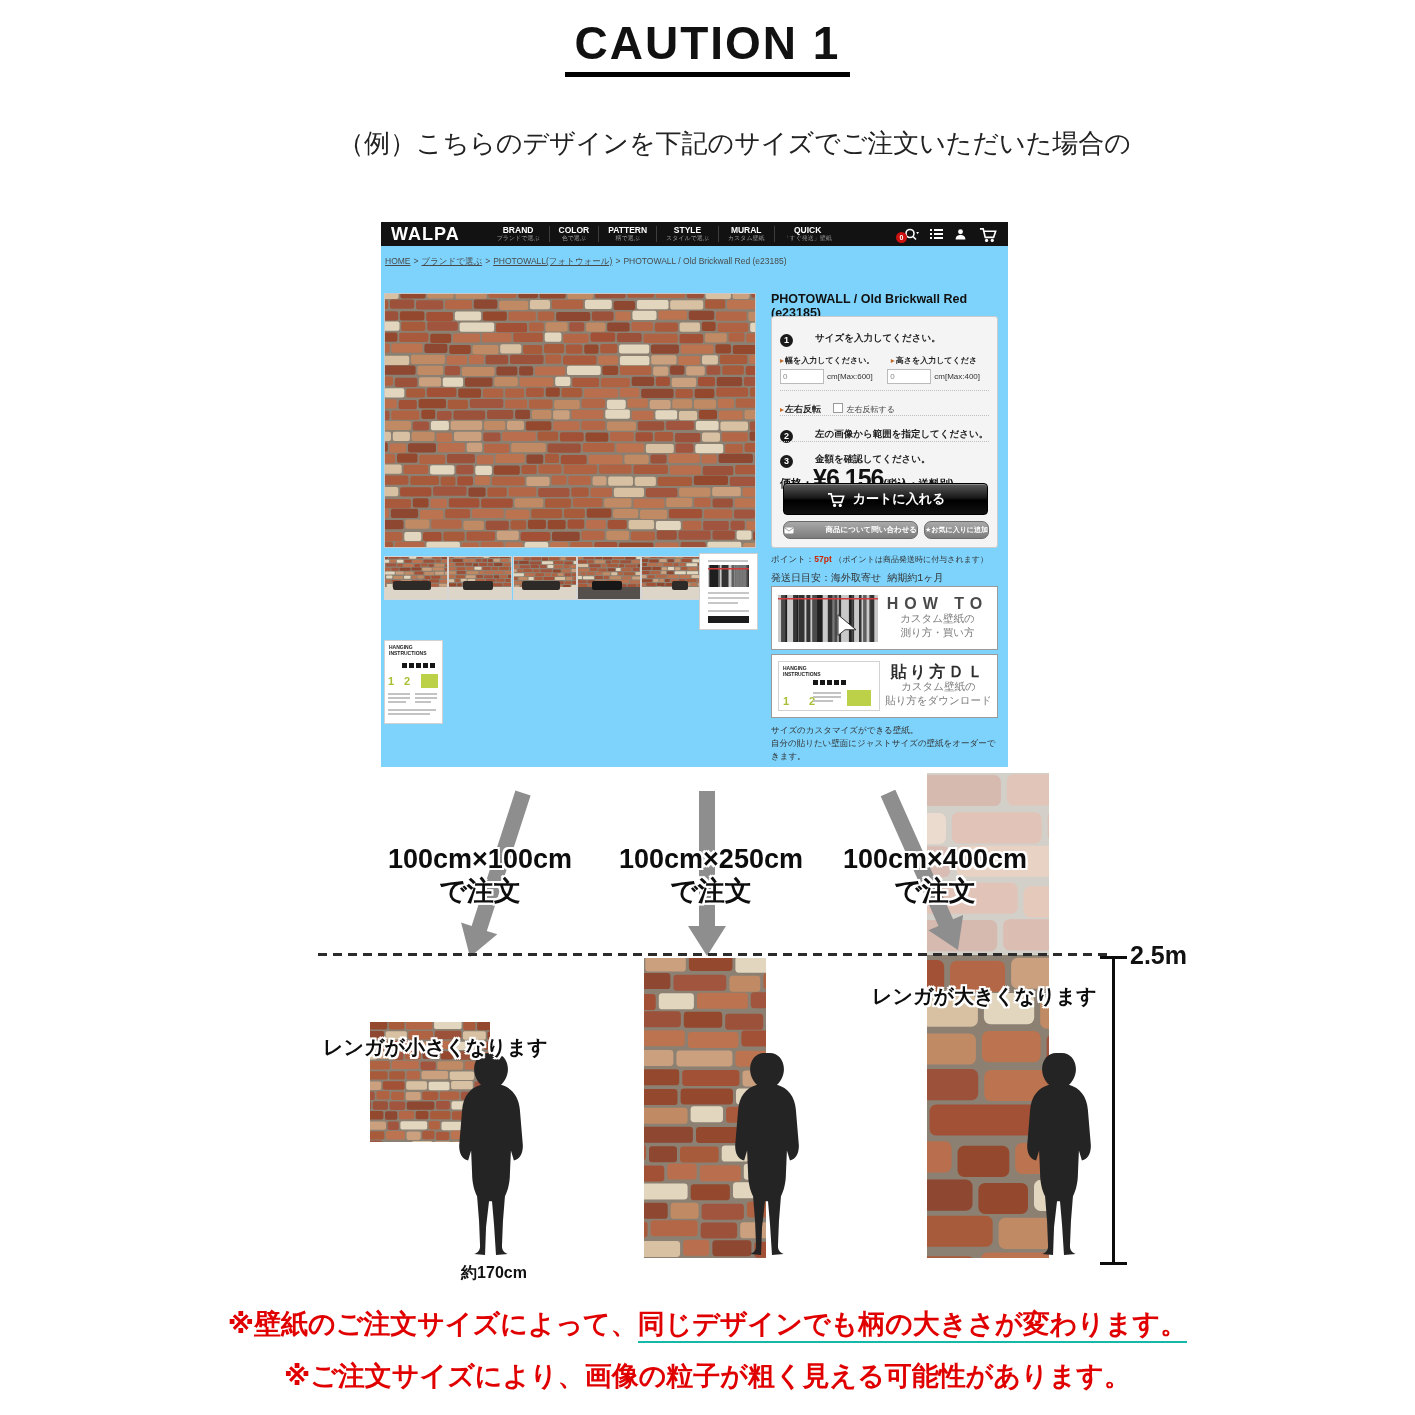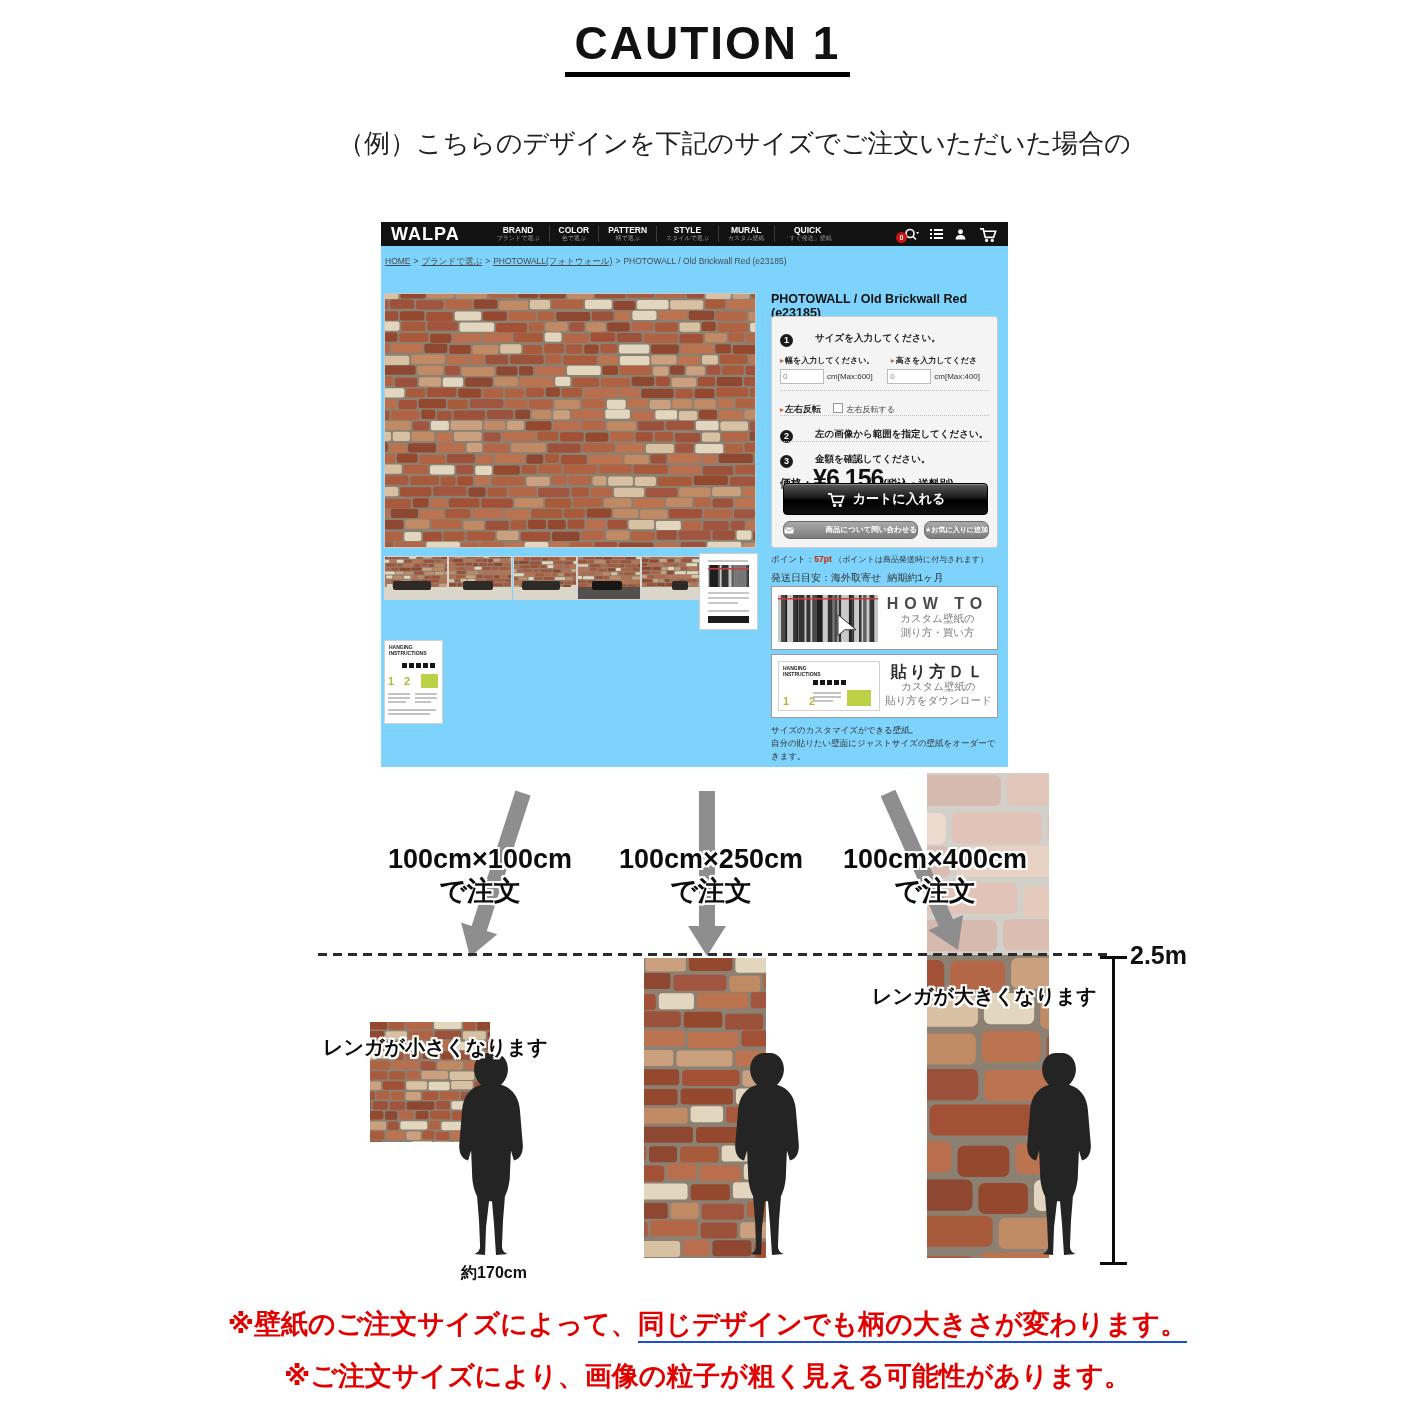--- a/index.html
+++ b/index.html
@@ -95,21 +95,21 @@
   .person{z-index:4;}
   .note{font-size:20px;font-weight:bold;color:#0d0d0d;z-index:6;white-space:nowrap;text-align:center;
     text-shadow:-2px -2px 0 #fff,2px -2px 0 #fff,-2px 2px 0 #fff,2px 2px 0 #fff,0 -2px 0 #fff,0 2px 0 #fff,-2px 0 0 #fff,2px 0 0 #fff;}
   .h170{left:448px;top:1263px;width:92px;text-align:center;font-size:16px;font-weight:bold;}
   .ruler-line{left:1112px;top:956px;width:3px;height:309px;background:#0c0c0c;z-index:5;}
   .ruler-cap{left:1100px;width:27px;height:3px;background:#0c0c0c;z-index:5;}
   .ruler-label{left:1130px;top:941px;font-size:25px;font-weight:bold;z-index:6;}
 
   
   .warn{left:0;width:100%;text-align:center;font-size:27px;font-weight:bold;color:#e00000;z-index:6;}
-  .warn .ul{border-bottom:2px solid #1d4ed8;padding-bottom:2px;}
+  .warn .ul{border-bottom:2px solid #14b8a6;padding-bottom:2px;}
 </style>
 </head>
 <body>
 
 <div class="canvas">
 
   <div class="abs title"><span>CAUTION 1</span></div>
   <div class="abs subtitle">
     <span>（例）こちらのデザインを下記のサイズでご注文いただいた場合の</span><br>
   </div>

